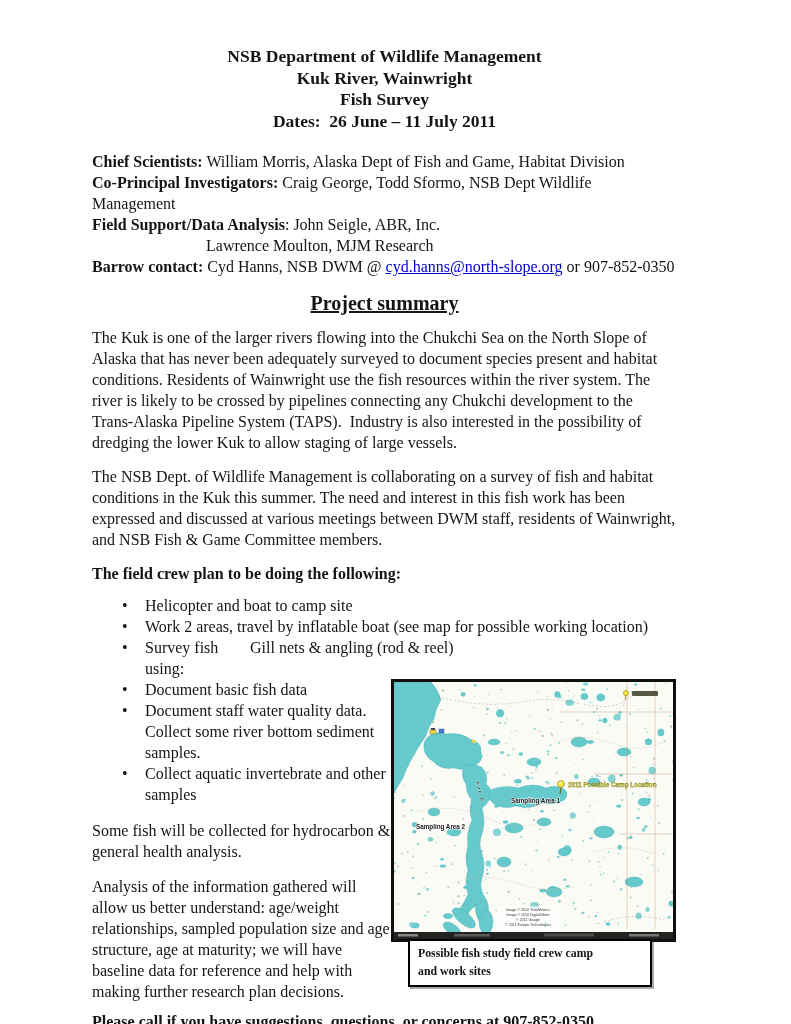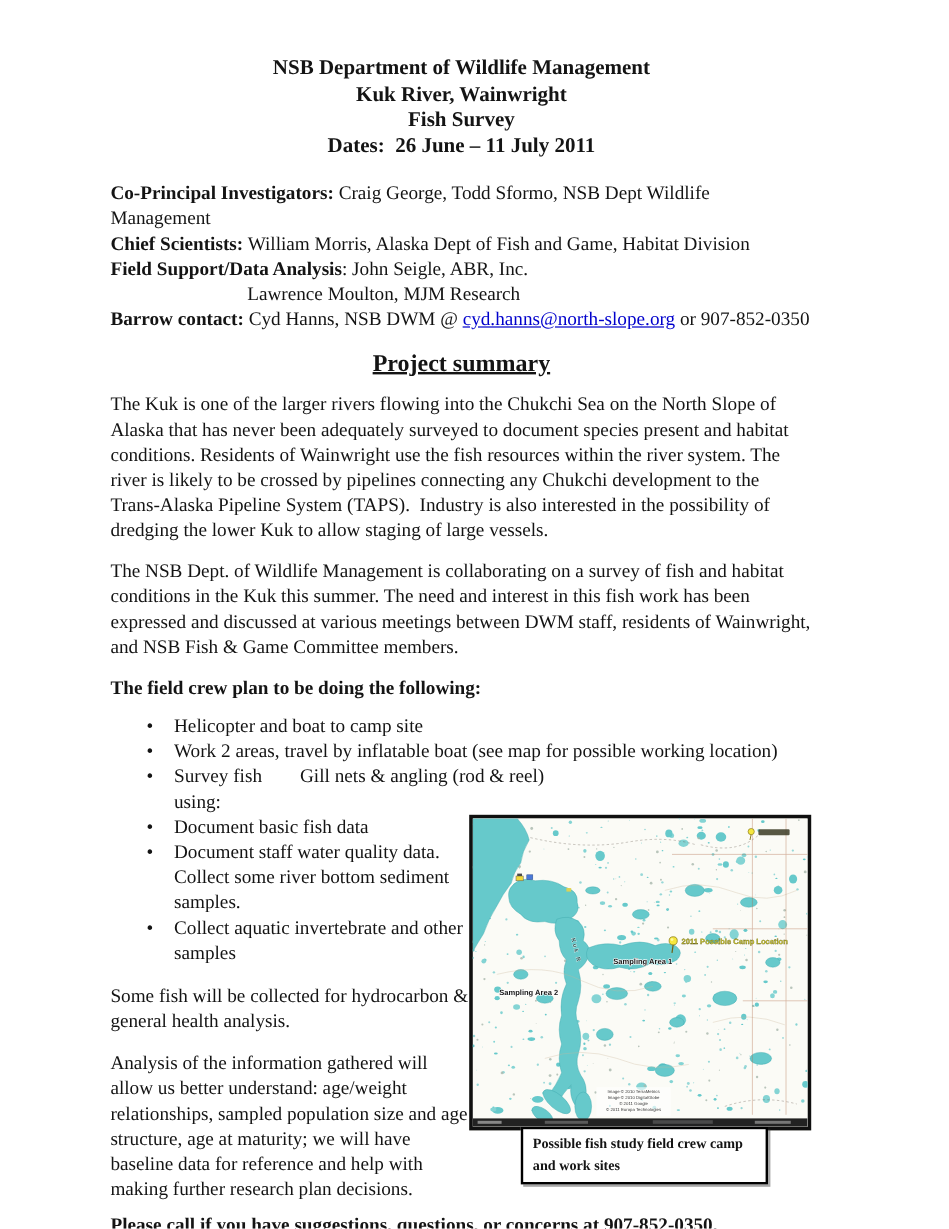--- a/index.html
+++ b/index.html
@@ -29,21 +29,21 @@
   .li3{display:flex;}
   .li3-label{width:105px;flex:none;}
   .twocol{display:flex;justify-content:space-between;align-items:flex-start;}
   .col-left{width:328px;}
   .col-right{width:286px;flex:none;}
   .blockline{display:block;}
   figure.mapfig{margin:0;position:relative;width:279px;height:304px;}
   .map-frame{border:3px solid #101010;width:279px;height:257px;background:#fbfbf6;}
   .map-frame svg{display:block;}
   .caption-box{
-    position:absolute;left:43px;top:260px;width:206px;box-sizing:border-box;
+    position:absolute;left:17px;top:260px;width:244px;box-sizing:border-box;
     background:#ffffff;border:2px solid #000;padding:4px 8px 5px 8px;
     font-weight:bold;font-size:11.8px;line-height:1.5;
     box-shadow:2px 2px 0 rgba(60,60,60,.45);
   }
   .caption-box span{display:block;white-space:nowrap;}
   .closing{font-weight:bold;margin-top:9px;}
   .maplabel-dark{font-family:"Liberation Sans",sans-serif;font-size:6.3px;font-weight:bold;fill:#161616;stroke:#ffffff;stroke-width:1;paint-order:stroke;}
   .maplabel-yellow{font-family:"Liberation Sans",sans-serif;font-size:6.3px;font-weight:bold;fill:#d8d22a;stroke:#55511a;stroke-width:.25;}
   .attr-line{font-family:"Liberation Sans",sans-serif;font-size:3.6px;fill:#3a3a3a;text-anchor:middle;}
 </style>
@@ -54,26 +54,26 @@
 
   <div class="title-block">
     <div>NSB Department of Wildlife Management</div>
     <div>Kuk River, Wainwright</div>
     <div>Fish Survey</div>
     <div>Dates:&nbsp; 26 June – 11 July 2011</div>
   </div>
 
   <div class="people">
     <p class="row">
+      <span class="b">Chief Scientists:</span>
+      <span>William Morris, Alaska Dept of Fish and Game, Habitat Division</span>
+    </p>
+    <p class="row">
       <span class="b">Co-Principal Investigators:</span>
       <span>Craig George, Todd Sformo, NSB Dept Wildlife Management</span>
-    </p>
-    <p class="row">
-      <span class="b">Chief Scientists:</span>
-      <span>William Morris, Alaska Dept of Fish and Game, Habitat Division</span>
     </p>
     <p class="row"><span class="b">Field Support/Data Analysis</span><span>: John Seigle, ABR, Inc.</span></p>
     <p class="row indent">
       <span>Lawrence Moulton, MJM Research</span>
     </p>
     <p class="row">
       <span class="b">Barrow contact:</span>
       <span>Cyd Hanns, NSB DWM @</span>
       <a class="email" href="#">cyd.hanns@north-slope.org</a>
       <span>or 907-852-0350</span>

